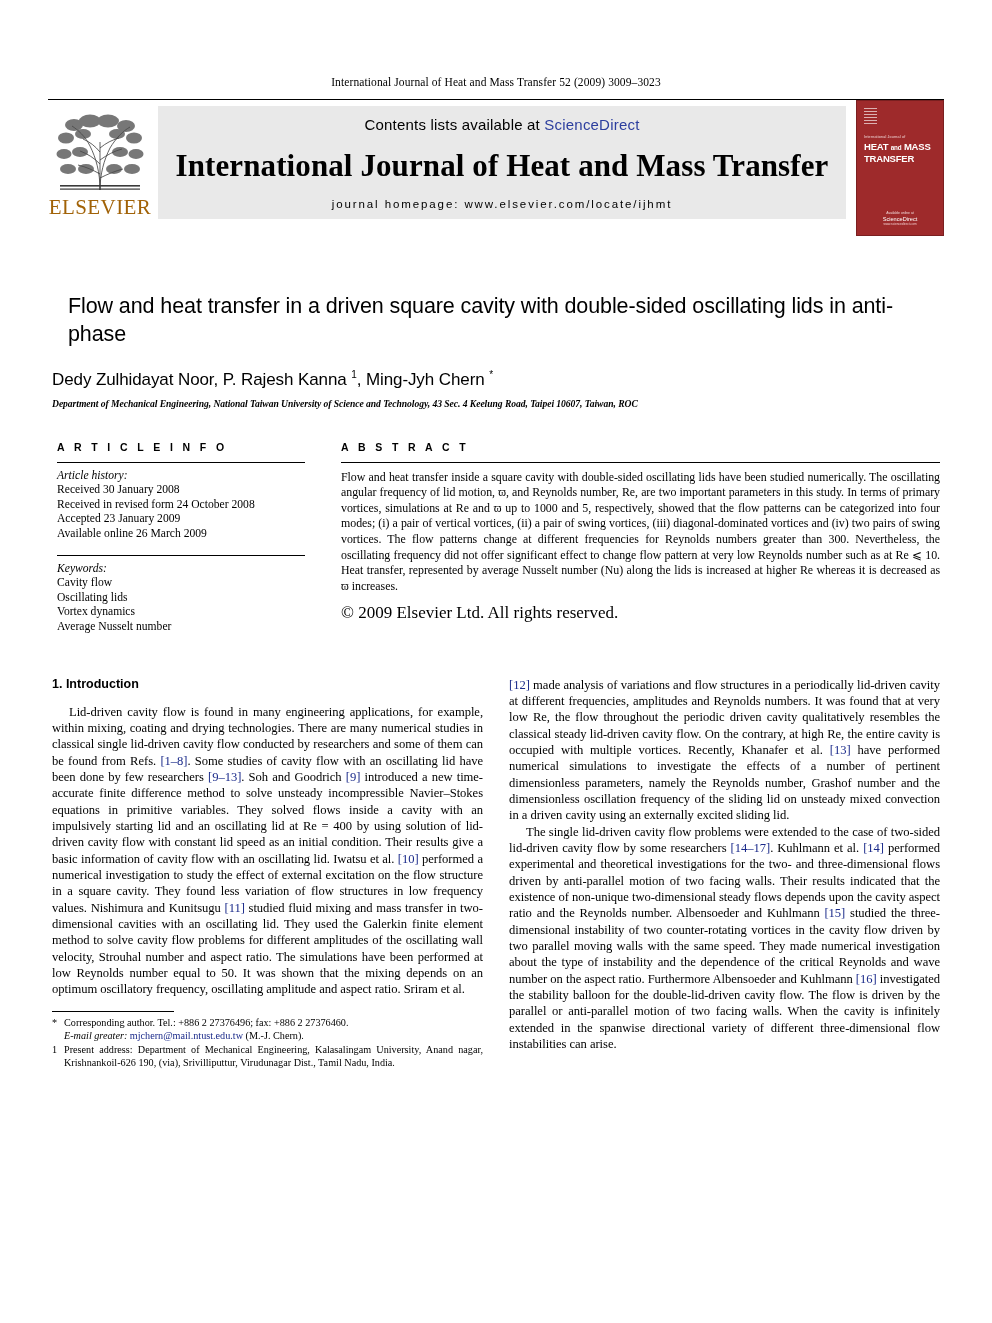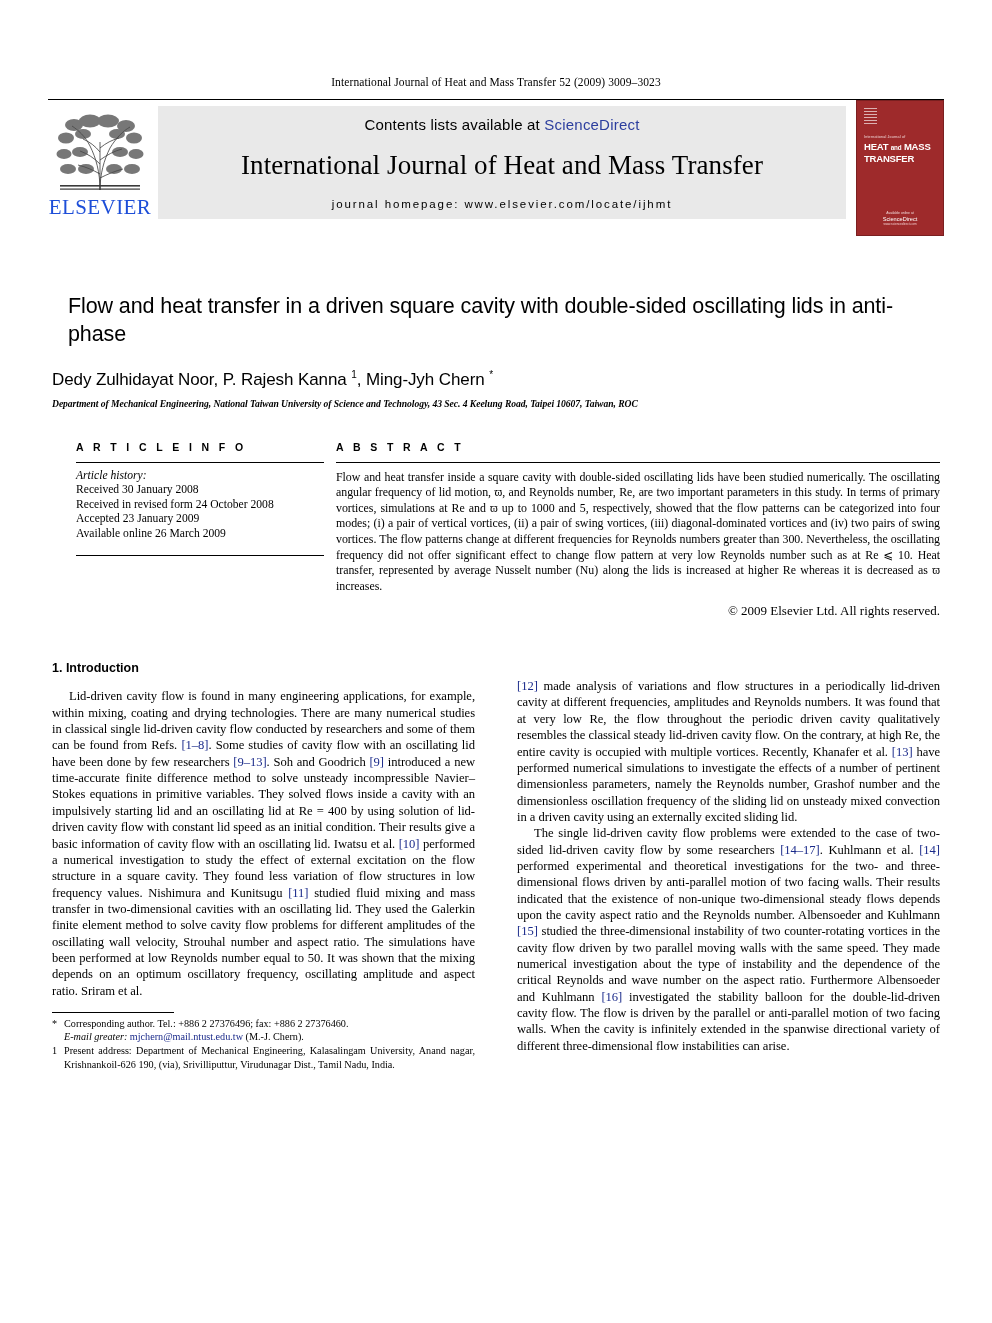--- a/index.html
+++ b/index.html
@@ -40,21 +40,21 @@
     width: 104px;
     flex: 0 0 104px;
     padding-top: 6px;
     text-align: center;
   }
   .tree-box { width: 100px; height: 84px; display: block; margin: 0 auto; }
   .elsevier-word {
     font-family: "Liberation Serif", serif;
     font-size: 21px;
     letter-spacing: 0.4px;
-    color: #1d4ed8;
+    color: #a16207;
     margin-top: 1px;
     line-height: 1;
   }
   .masthead-center {
     flex: 1 1 auto;
     background: #e9e9e9;
     margin: 0 10px 0 6px;
     height: 113px;
     display: flex;
     flex-direction: column;
@@ -63,23 +63,24 @@
     padding: 10px 0 9px 0;
   }
   .contents-line {
     font-family: "Liberation Sans", sans-serif;
     font-size: 15px;
     letter-spacing: 0.2px;
   }
   .contents-line .sd { color: #2c3e9e; }
   .journal-name {
     font-family: "Liberation Serif", serif;
-    font-size: 27px;
+    font-size: 31px;
     letter-spacing: 0.1px;
     white-space: nowrap;
+    font-weight: bold;
   }
   .homepage-line {
     font-family: "Liberation Sans", sans-serif;
     font-size: 11.5px;
     letter-spacing: 1.9px;
   }
   .cover-thumb {
     flex: 0 0 88px;
     width: 88px;
     height: 136px;
@@ -140,23 +141,23 @@
     font-family: "Liberation Serif", serif;
     font-style: italic;
     font-size: 9.6px;
     font-weight: bold;
     margin-top: 8px;
     letter-spacing: -0.05px;
   }
 
   
   .infoabs {
-    margin: 32px 52px 0 76px;
+    margin: 32px 52px 0 57px;
     display: flex;
-    gap: 12px;
+    gap: 36px;
   }
   .col-info { flex: 0 0 248px; }
   .col-abs { flex: 1 1 auto; }
   .sec-head {
     font-family: "Liberation Sans", sans-serif;
     font-size: 10.5px;
     font-weight: bold;
     letter-spacing: 3.4px;
     margin-bottom: 9px;
   }
@@ -166,32 +167,31 @@
   .info-group .line { display: block; }
   .info-sep { margin-top: 13px; border-top: 1.4px solid #000; }
   .abstract-body {
     padding-top: 7px;
     font-size: 11.9px;
     line-height: 15.6px;
     text-align: justify;
     letter-spacing: -0.03px;
   }
   .copyright {
-    text-align: right;
-    font-size: 13px;
+    text-align: left;
+    font-size: 17px;
     margin-top: 9px;
   }
 
   
   .body-cols {
     margin: 42px 52px 0 52px;
     display: flex;
-    gap: 42px;
-    position: relative;
-    align-items: center;
+    gap: 26px;
+    position: relative;
   }
   .bcol { flex: 1 1 0; min-width: 0; }
   .sec-title {
     font-family: "Liberation Sans", sans-serif;
     font-size: 12.5px;
     font-weight: bold;
     margin: 0 0 13px 0;
   }
   .para {
     font-size: 12.6px;
@@ -326,20 +326,27 @@
       <div class="sec-head">A R T I C L E   I N F O</div>
       <div class="rule"></div>
       <div class="info-group">
         <span class="lbl line">Article history:</span>
         <span class="line">Received 30 January 2008</span>
         <span class="line">Received in revised form 24 October 2008</span>
         <span class="line">Accepted 23 January 2009</span>
         <span class="line">Available online 26 March 2009</span>
       </div>
       <div class="info-sep"></div>
+      <div class="info-group">
+        <span class="lbl line">Keywords:</span>
+        <span class="line">Cavity flow</span>
+        <span class="line">Oscillating lids</span>
+        <span class="line">Vortex dynamics</span>
+        <span class="line">Average Nusselt number</span>
+      </div>
     </div>
 
     <div class="col-abs">
       <div class="sec-head">A B S T R A C T</div>
       <div class="rule"></div>
       <div class="abstract-body">Flow and heat transfer inside a square cavity with double-sided oscillating lids have been studied numerically. The oscillating angular frequency of lid motion, ϖ, and Reynolds number, Re, are two important parameters in this study. In terms of primary vortices, simulations at Re and ϖ up to 1000 and 5, respectively, showed that the flow patterns can be categorized into four modes; (i) a pair of vertical vortices, (ii) a pair of swing vortices, (iii) diagonal-dominated vortices and (iv) two pairs of swing vortices. The flow patterns change at different frequencies for Reynolds numbers greater than 300. Nevertheless, the oscillating frequency did not offer significant effect to change flow pattern at very low Reynolds number such as at Re ⩽ 10. Heat transfer, represented by average Nusselt number (Nu) along the lids is increased at higher Re whereas it is decreased as ϖ increases.</div>
       <div class="copyright">© 2009 Elsevier Ltd. All rights reserved.</div>
     </div>
   </div>
 

